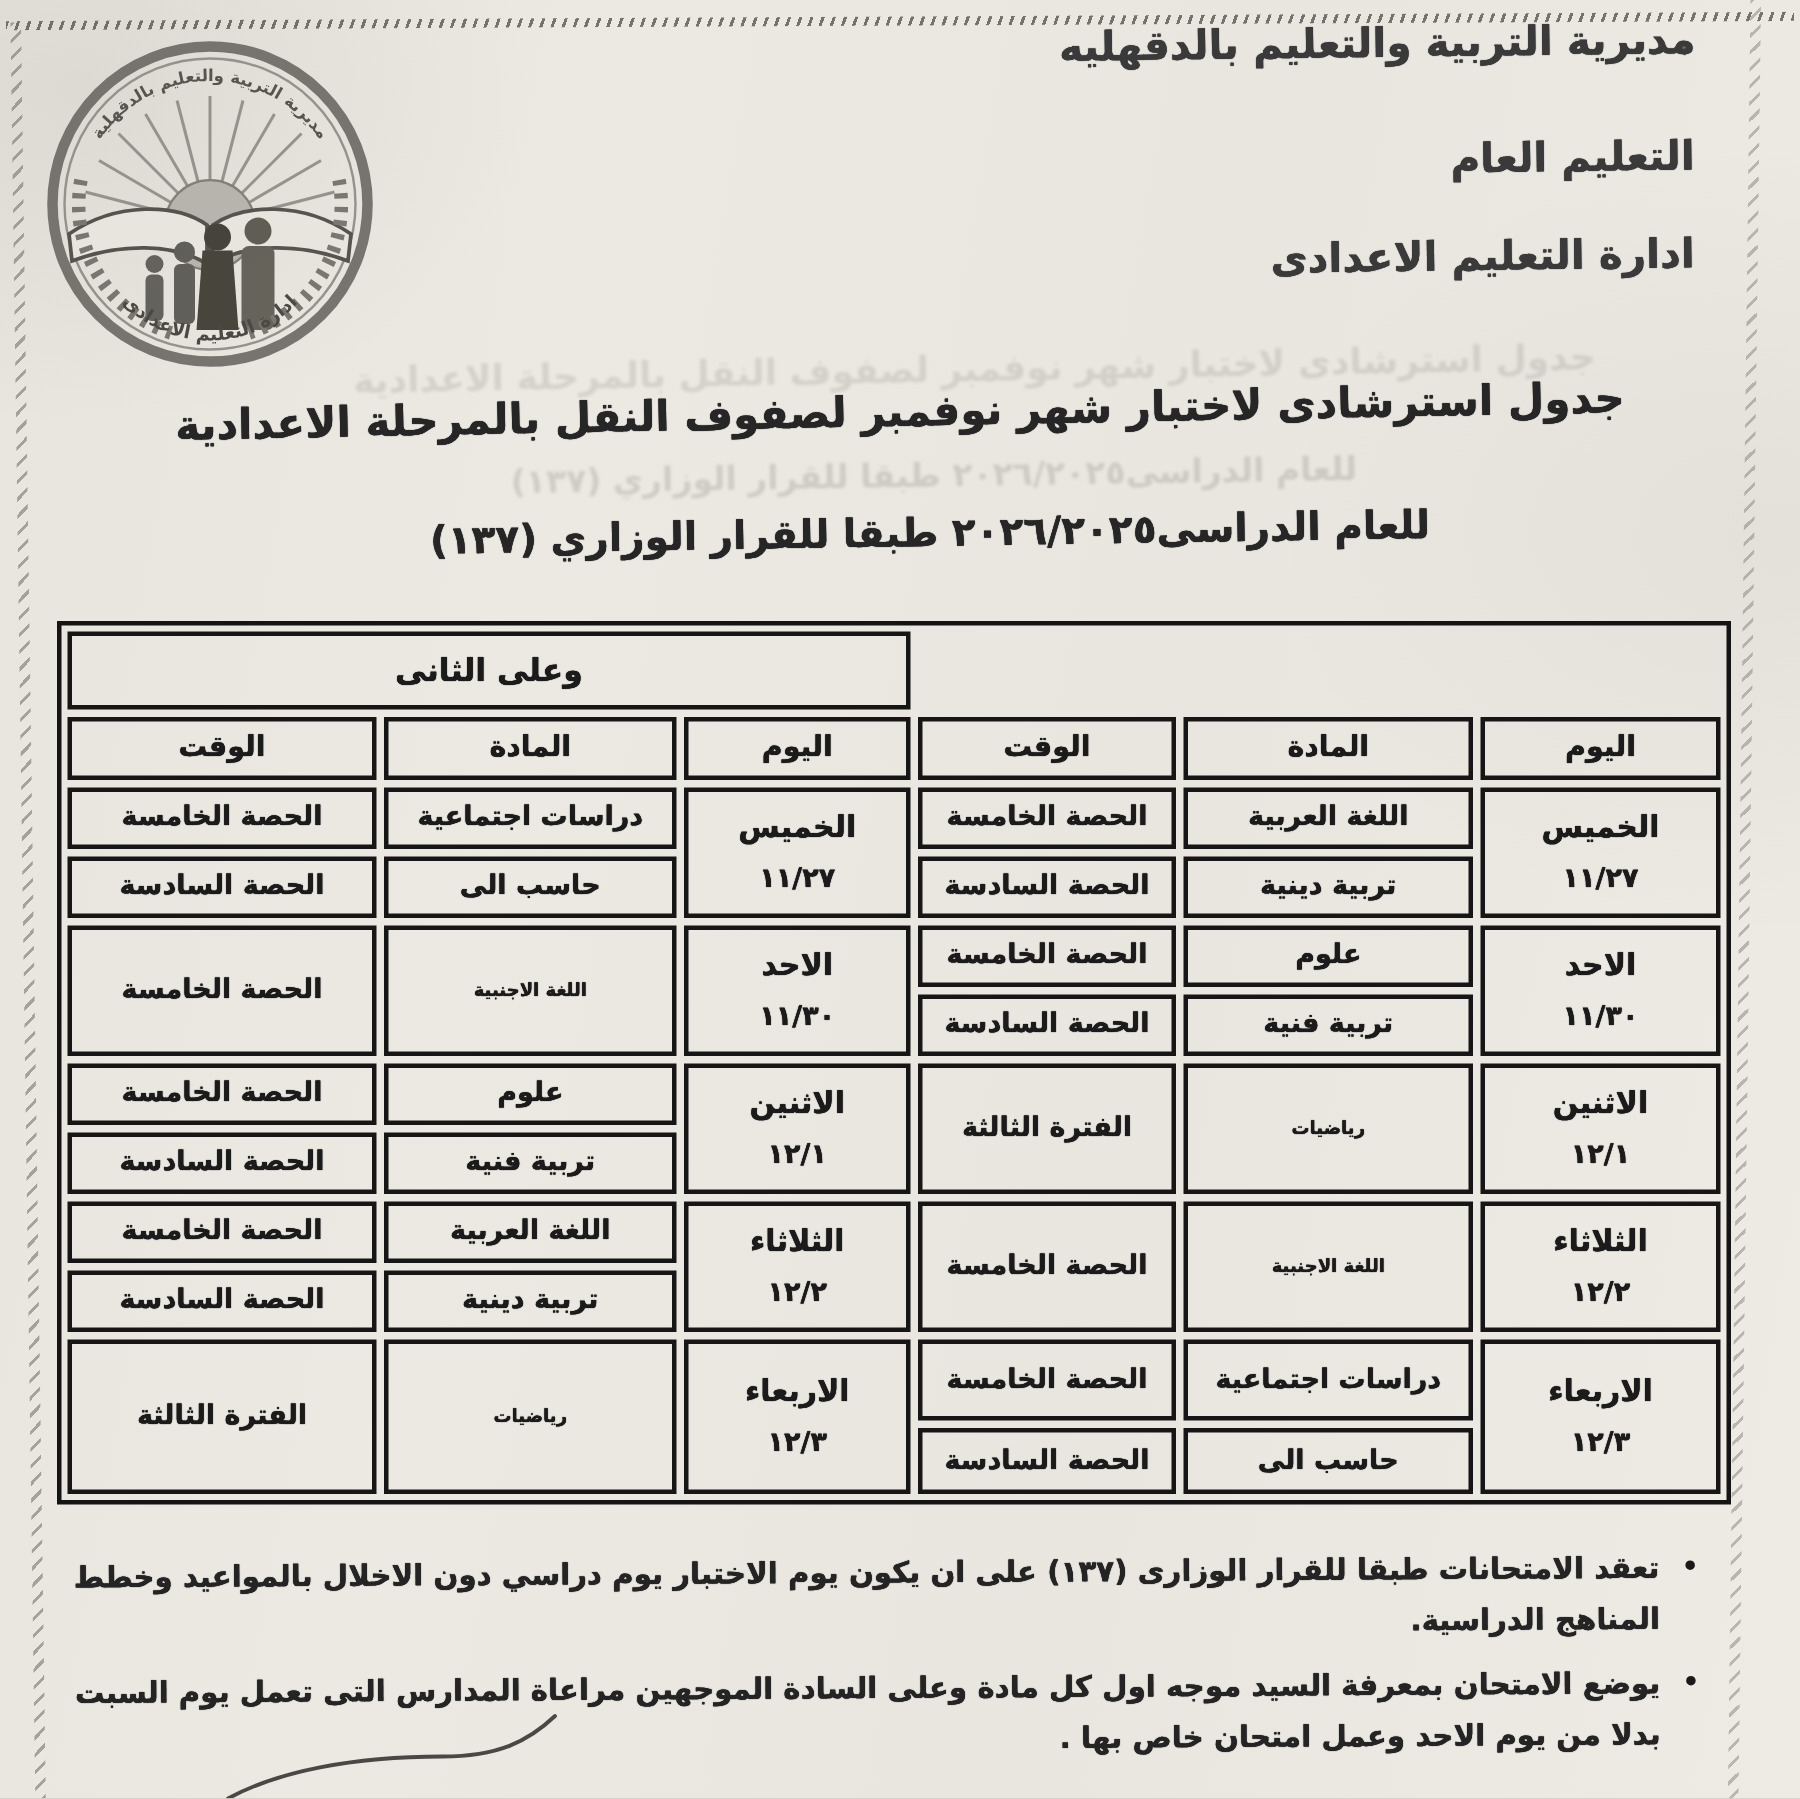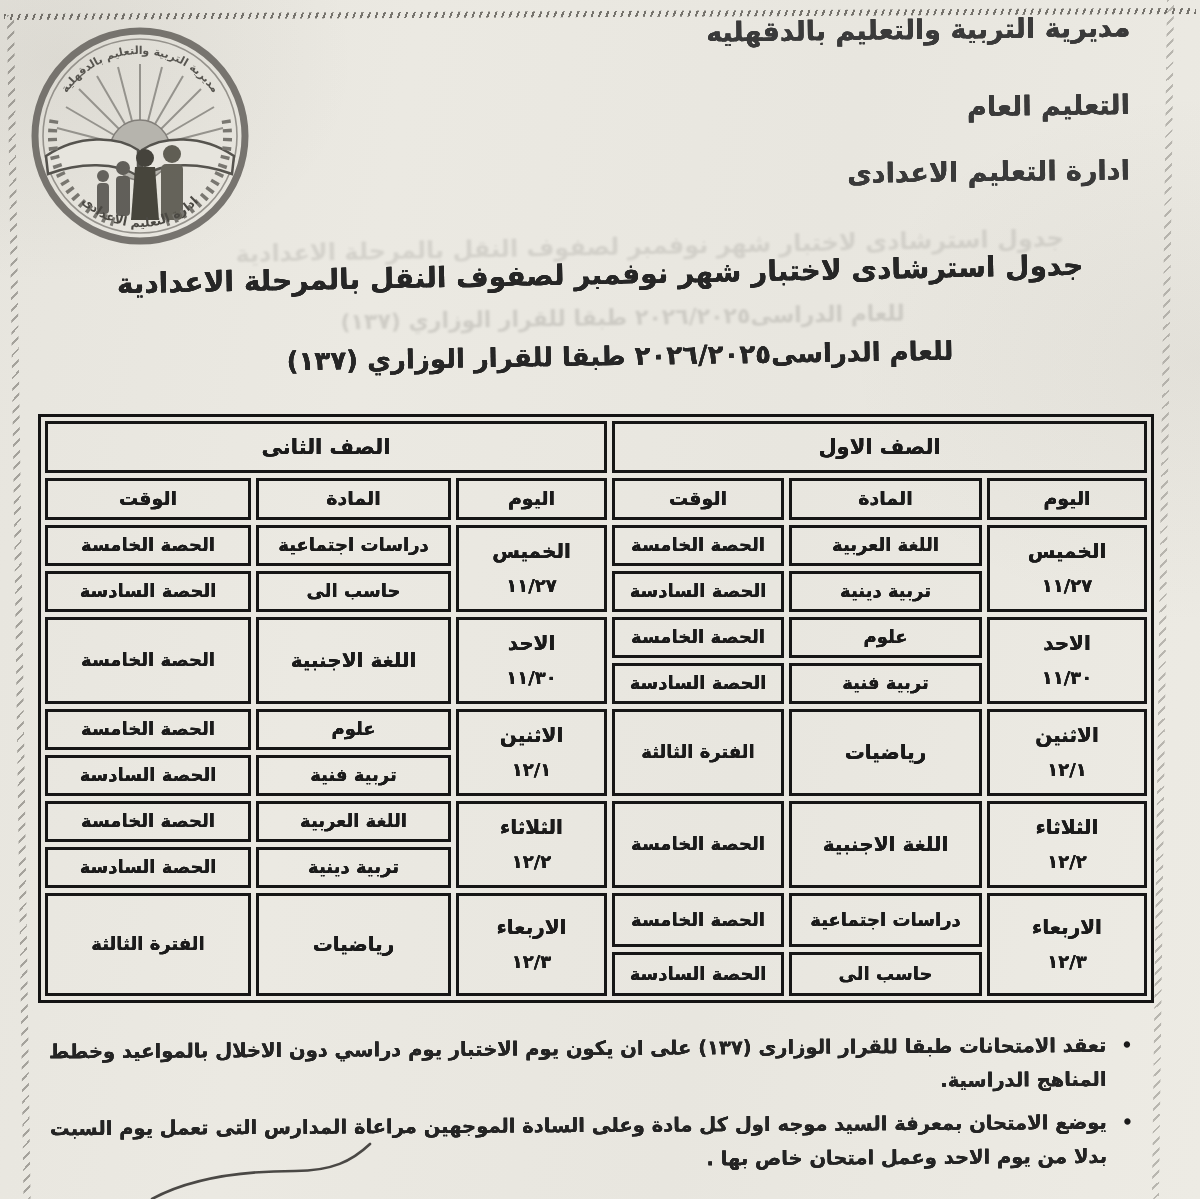--- a/index.html
+++ b/index.html
@@ -48,21 +48,21 @@
   .grid{ display:grid; direction:rtl; gap:5px;
     grid-template-columns:160px 193px 172px 151px 195px 1fr;
     grid-template-rows:52px 42px repeat(8,41px) 54px 44px; }
   .cell{ border:3px solid #161616; display:flex; flex-direction:column; align-items:center;
     justify-content:center; text-align:center; font-weight:bold; color:#1b1b1b; font-size:18px;
     line-height:1.15; padding:1px 4px; box-sizing:border-box; }
   .ghead{ font-size:21px; }
   .chead{ font-size:19px; }
   .daycell .dname{ font-size:20px;text-align:center; }
   .daycell .ddate{ font-size:18px; letter-spacing:1px; margin-top:13px; }
-  .big{ font-size:20px; }
+  .big{ font-size:12px; }
 
   
   .footer{ position:absolute; left:42px; top:1032px; width:1092px; direction:rtl;
     transform:rotate(-0.35deg); color:#242424; }
   .bullet{ display:flex; flex-direction:row; align-items:flex-start; margin-bottom:9px; }
   .dot{ font-size:22px; line-height:1.5; margin-left:14px; color:#1a1a1a; }
   .btext{ font-size:19.5px; line-height:1.75; font-weight:bold; }
   .bullet.last{ margin-top:17px; }
 
   .penmark{ position:absolute; left:0; top:0; width:1200px; height:1199px; pointer-events:none; }
@@ -135,22 +135,21 @@
 
   <div class="ghost ghost1">جدول استرشادى لاختبار شهر نوفمبر لصفوف النقل بالمرحلة الاعدادية</div>
   <div class="ghost ghost2">للعام الدراسى٢٠٢٦/٢٠٢٥ طبقا للقرار الوزاري (١٣٧)</div>
 
   <div class="title title1 ink">جدول استرشادى لاختبار شهر نوفمبر لصفوف النقل بالمرحلة الاعدادية</div>
   <div class="title title2 ink">للعام الدراسى٢٠٢٦/٢٠٢٥ طبقا للقرار الوزاري (١٣٧)</div>
 
   <div class="tbl">
     <div class="grid">
 
-      <div class="cell ghead ink" style="grid-area:1/1/2/4">الصف الاول</div>
-      <div class="cell ghead ink" style="grid-area:1/4/2/7">الصف الثانى</div>
+      <div class="cell ghead ink" style="grid-area:1/4/2/7">وعلى الثانى</div>
 
       <div class="cell chead ink" style="grid-area:2/1/3/2">اليوم</div>
       <div class="cell chead ink" style="grid-area:2/2/3/3">المادة</div>
       <div class="cell chead ink" style="grid-area:2/3/3/4">الوقت</div>
       <div class="cell chead ink" style="grid-area:2/4/3/5">اليوم</div>
       <div class="cell chead ink" style="grid-area:2/5/3/6">المادة</div>
       <div class="cell chead ink" style="grid-area:2/6/3/7">الوقت</div>
 
       <div class="cell daycell" style="grid-area:3/1/5/2">
         <span class="dname ink">الخميس</span>

